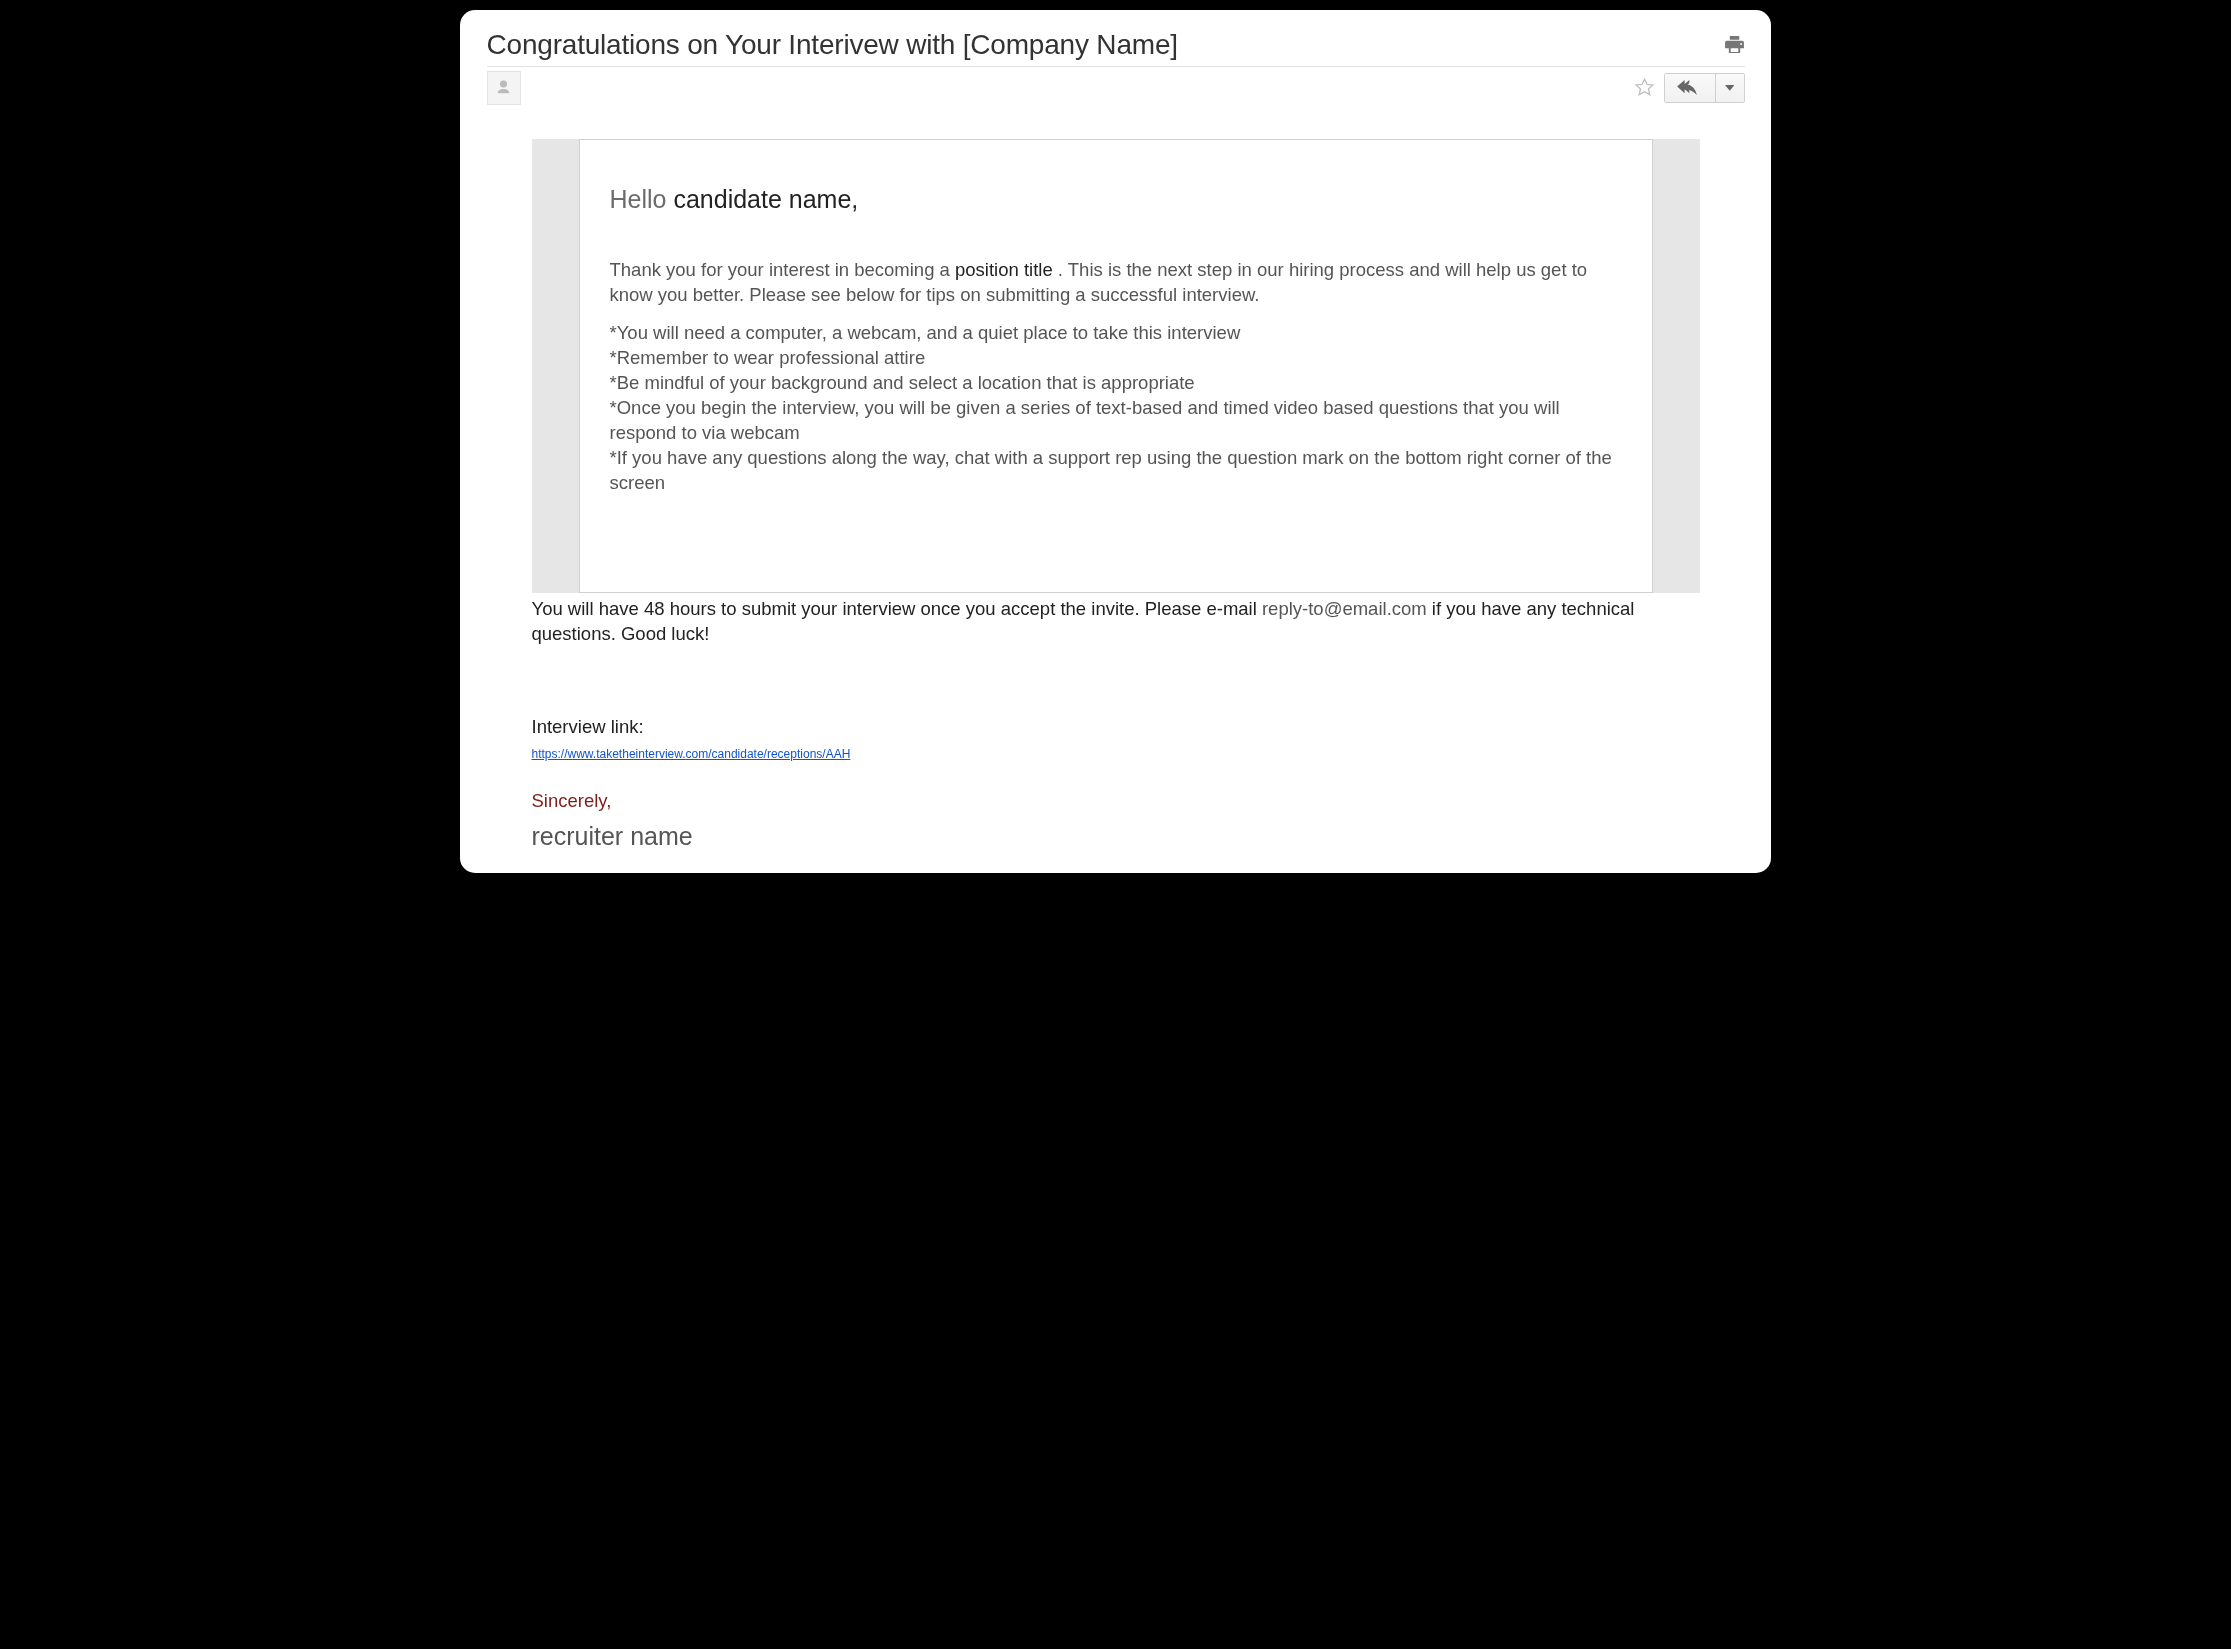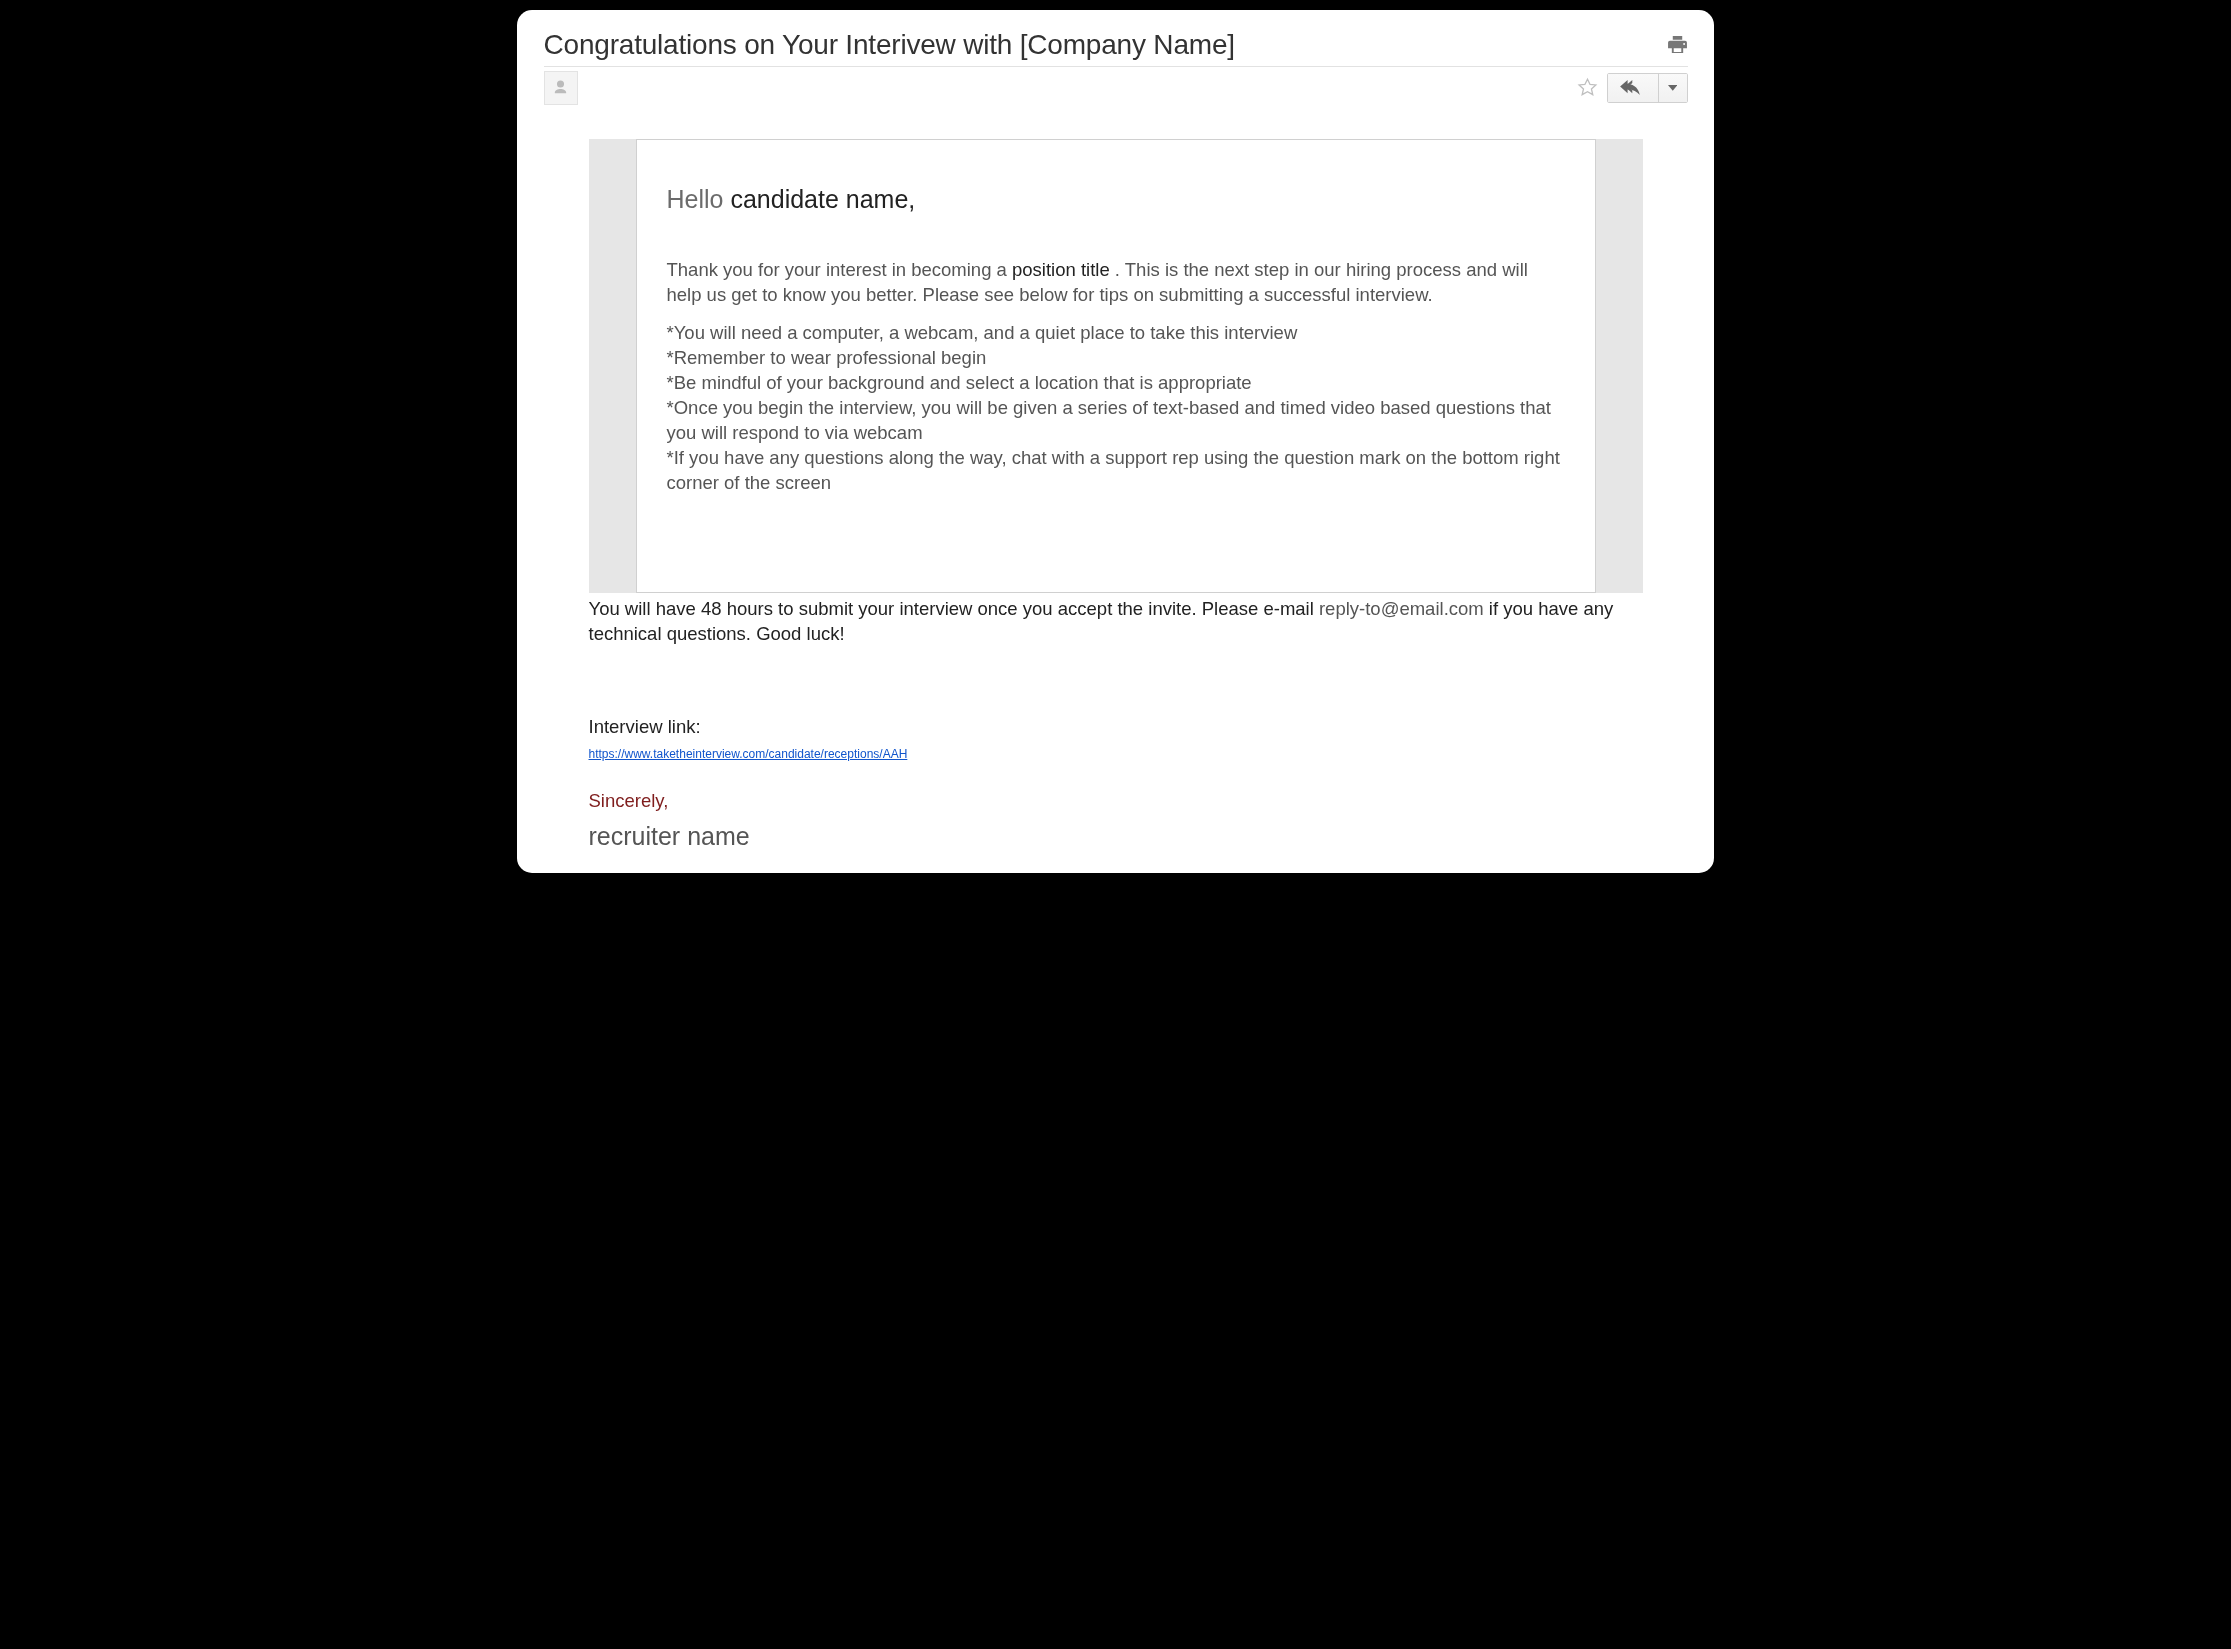--- a/index.html
+++ b/index.html
@@ -7,21 +7,21 @@
   body {
     font-family: Arial, Helvetica, sans-serif;
     background: #000;
     display: flex;
     justify-content: center;
     align-items: flex-start;
     min-height: 100vh;
     padding: 9.5px;
   }
   .window {
-    width: 1197px;
+    width: 1311px;
     background: #fff;
     border-radius: 15px;
     padding: 19px 26.5px 19px 26.5px;
     position: relative;
   }
   .header-row {
     display: flex;
     align-items: center;
     justify-content: space-between;
     margin-bottom: 5.7px;
@@ -180,21 +180,21 @@
         <div class="greet-line">
           <span class="greet-hello">Hello</span>
           <span class="greet-name">candidate name,</span>
         </div>
 
         <div class="intro-para">
           <span>Thank you for your interest in becoming a  </span><span class="pos-title">position title</span><span>  . This is the next step in our hiring process and will help us get to know you better. Please see below for tips on submitting a successful interview.</span>
         </div>
 
         <div class="tips"><span>*You will need a computer, a webcam, and a quiet place to take this interview</span>
-<span>*Remember to wear professional begin</span>
+<span>*Remember to wear professional attire</span>
 <span>*Be mindful of your background and select a location that is appropriate</span>
 <span>*Once you begin the interview, you will be given a series of text-based and timed video based questions that you will respond to via webcam</span>
 <span>*If you have any questions along the way, chat with a support rep using the question mark on the bottom right corner of the screen</span></div>
 
       </div>
     </div>
 
     <div class="footer-para">
       <span>You will have 48 hours to submit your interview once you accept the invite. Please e-mail   </span><span class="reply-email">reply-to@email.com</span><span>       if you have any technical questions. Good luck!</span>
     </div>

